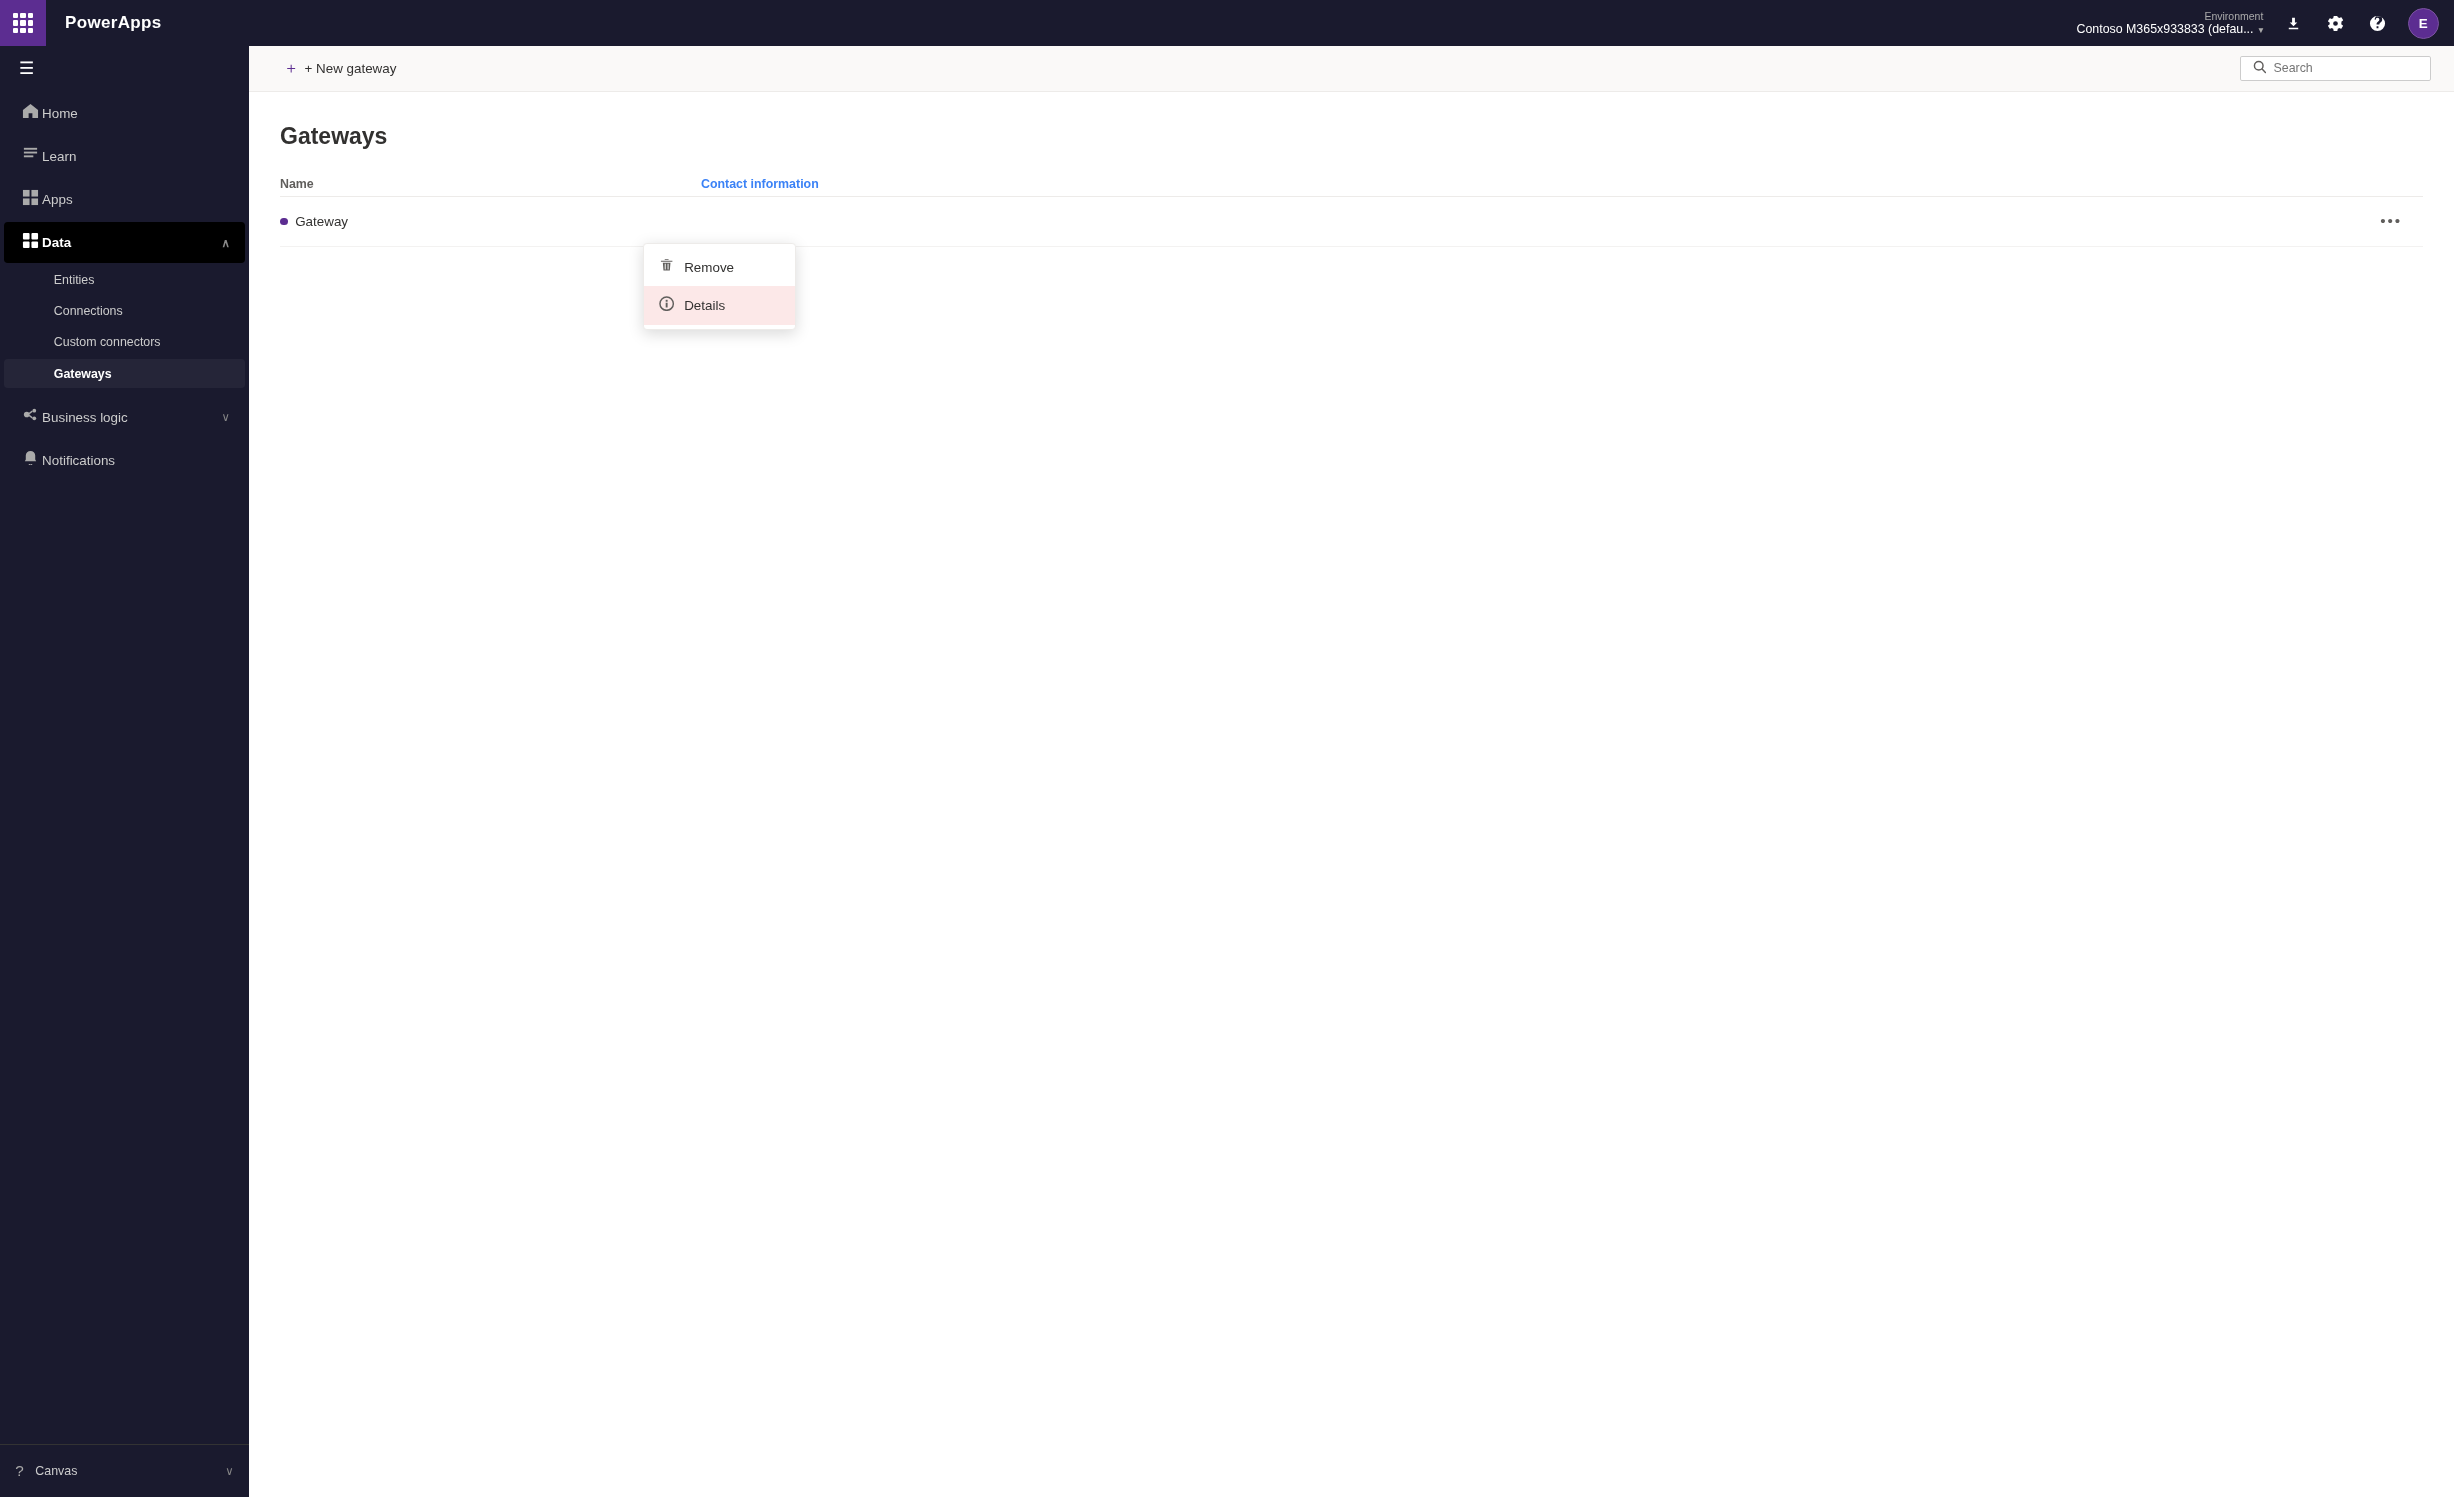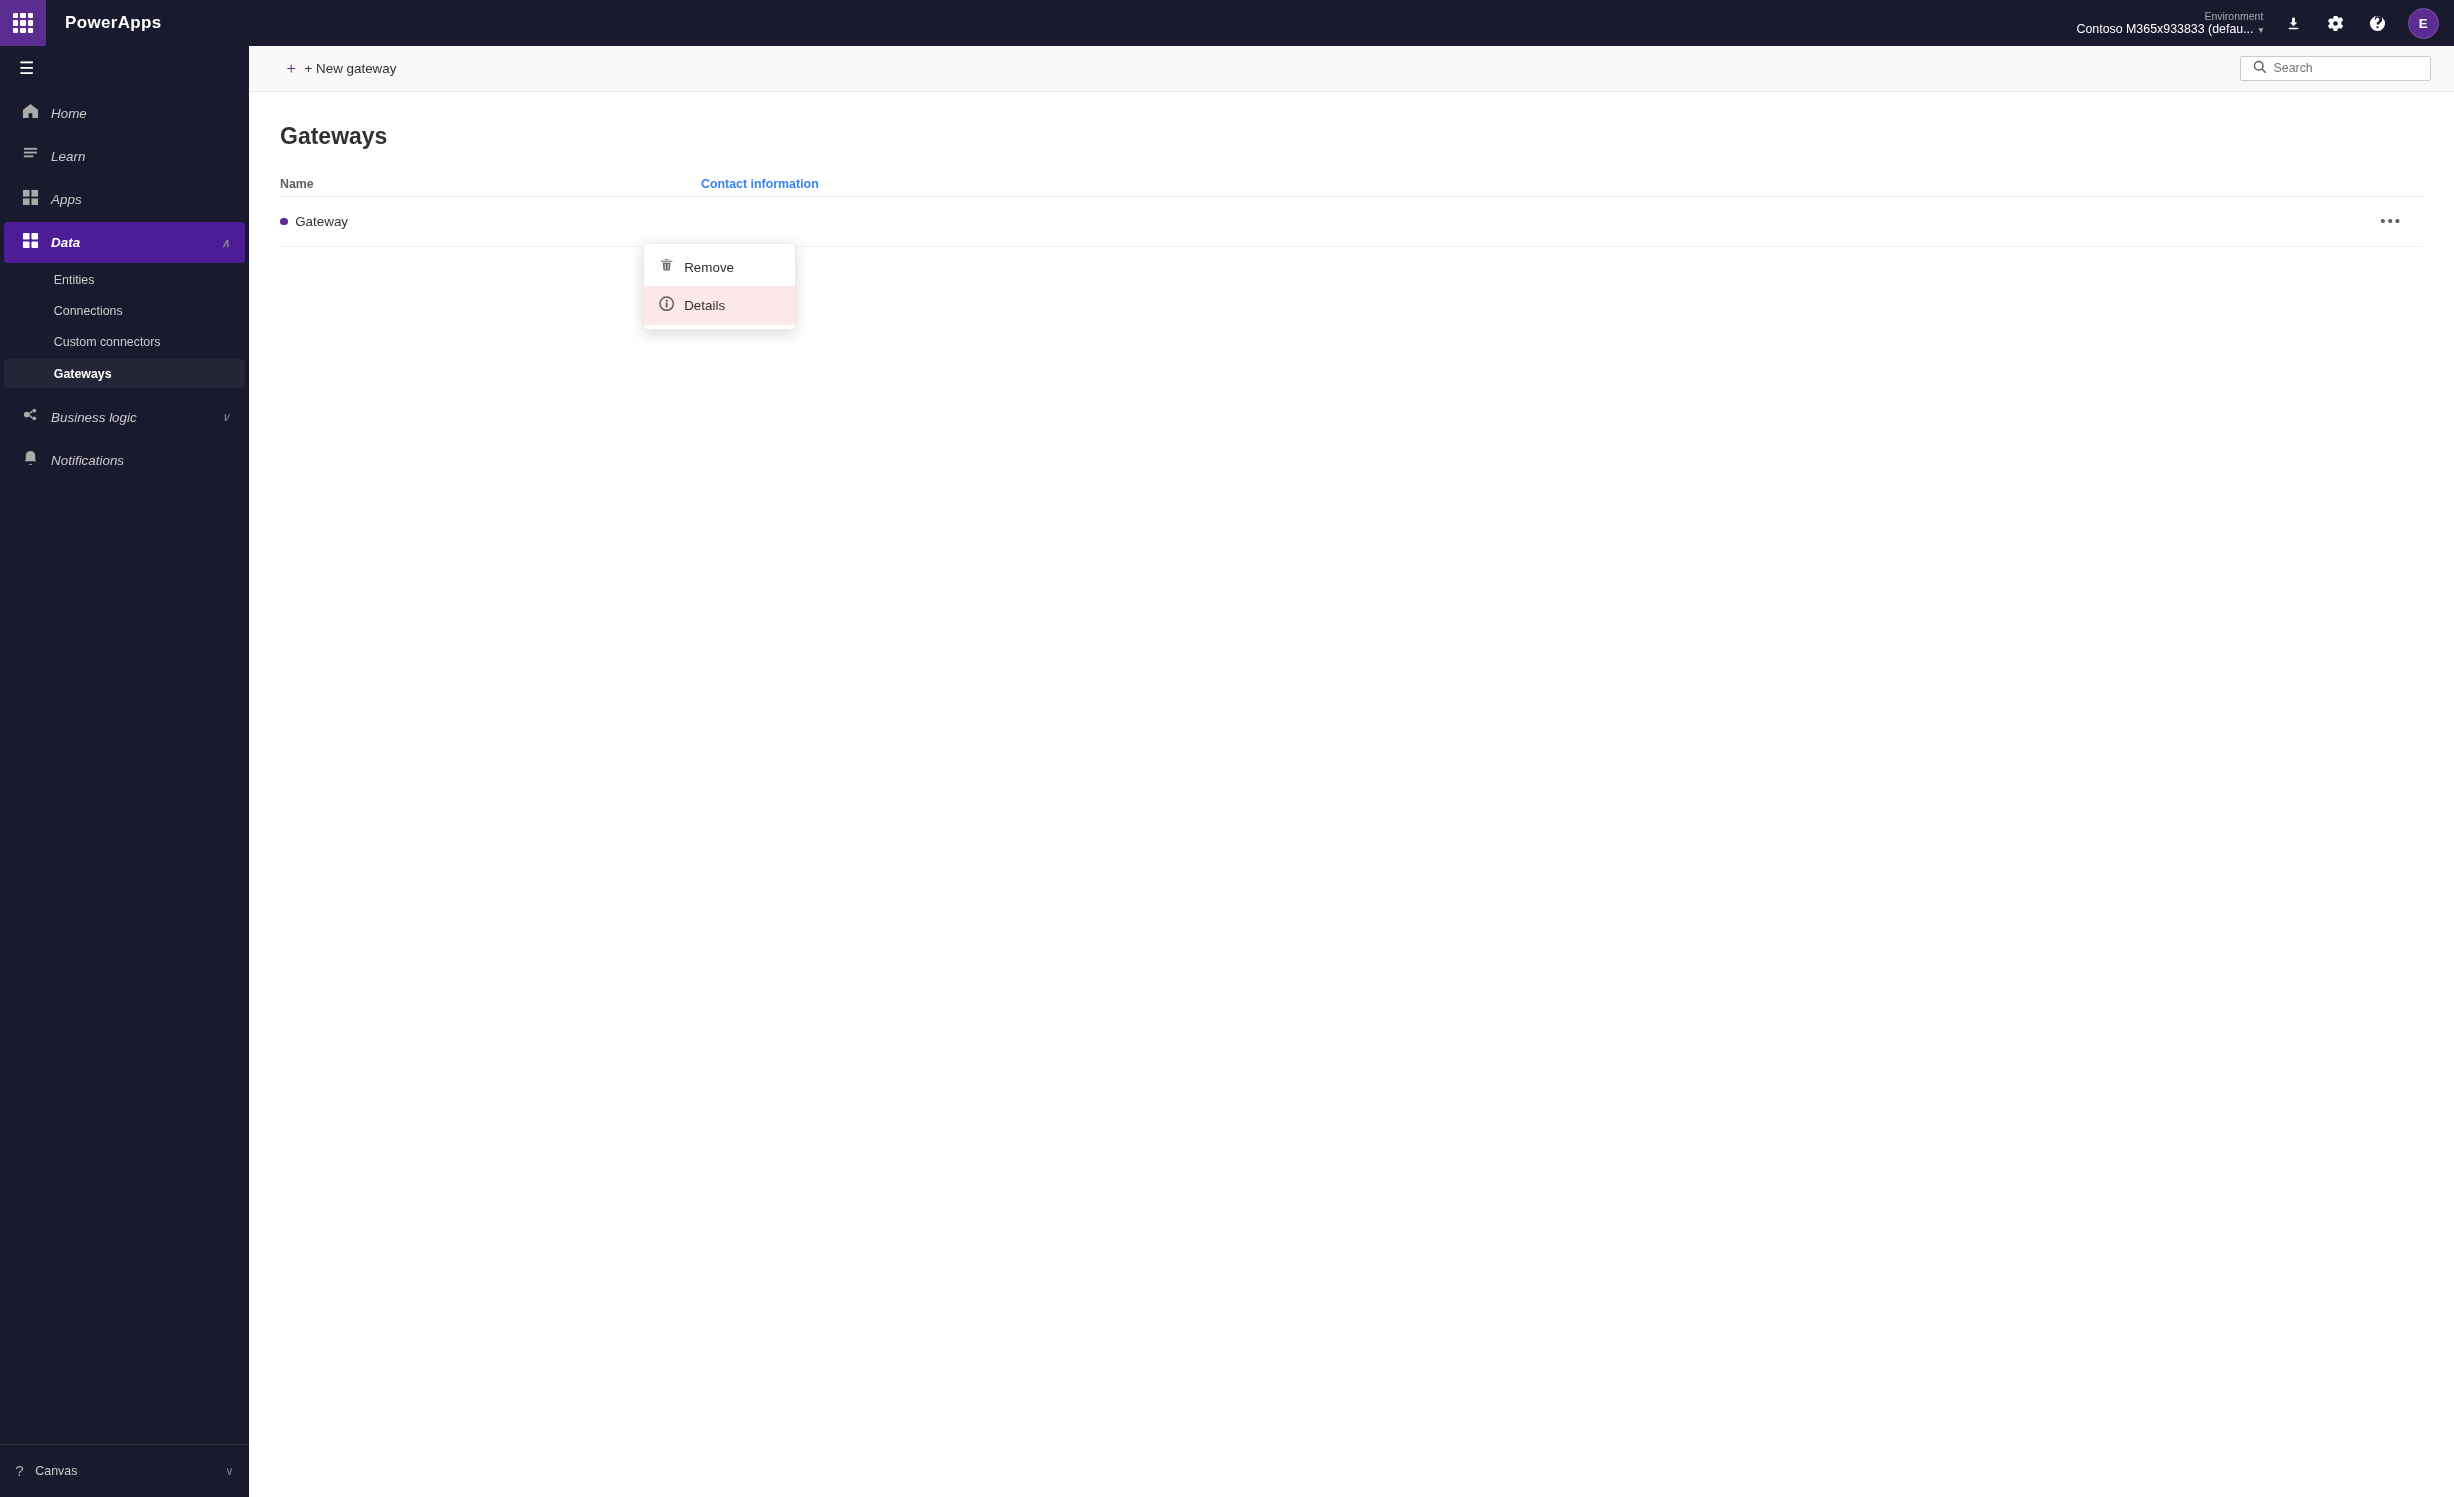--- a/index.html
+++ b/index.html
@@ -82,28 +82,27 @@
 
     .sidebar-hamburger {
       width: 38px; height: 38px;
       display: flex; align-items: center; justify-content: center;
       cursor: pointer; color: white; font-size: 17px;
       margin: 3.8px 7.6px;
       border-radius: 3.8px;
     }
 
     .sidebar-item {
-      display: flex; align-items: center; gap: 9px;
+      display: flex; align-items: center; gap: 0;
       padding: 9.6px 15.3px;
       cursor: pointer; color: #ccc; font-size: 13.4px;
       border-radius: 3.8px; margin: 1px 3.8px;
       transition: background 0.15s;
-      font-style: italic;
-    }
-    .sidebar-item.active { background: #4c1d95; color: white; font-weight: 600; justify-content: flex-end; }
+    }
+    .sidebar-item.active { background: #000000; color: white; font-weight: 600; justify-content: flex-end; }
     .sidebar-item-icon { font-size: 17px; width: 23px; text-align: center; color: #aaa; flex-shrink: 0; }
     .sidebar-item.active .sidebar-item-icon { color: white; }
     .sidebar-item-label { flex: 1; }
     .sidebar-item-chevron { font-size: 11.5px; color: #888; }
 
     .sidebar-sub-item {
       display: flex; align-items: center;
       padding: 7.6px 15.3px 7.6px 50px;
       cursor: pointer; color: #ccc; font-size: 12.4px;
       border-radius: 3.8px; margin: 1px 3.8px;

